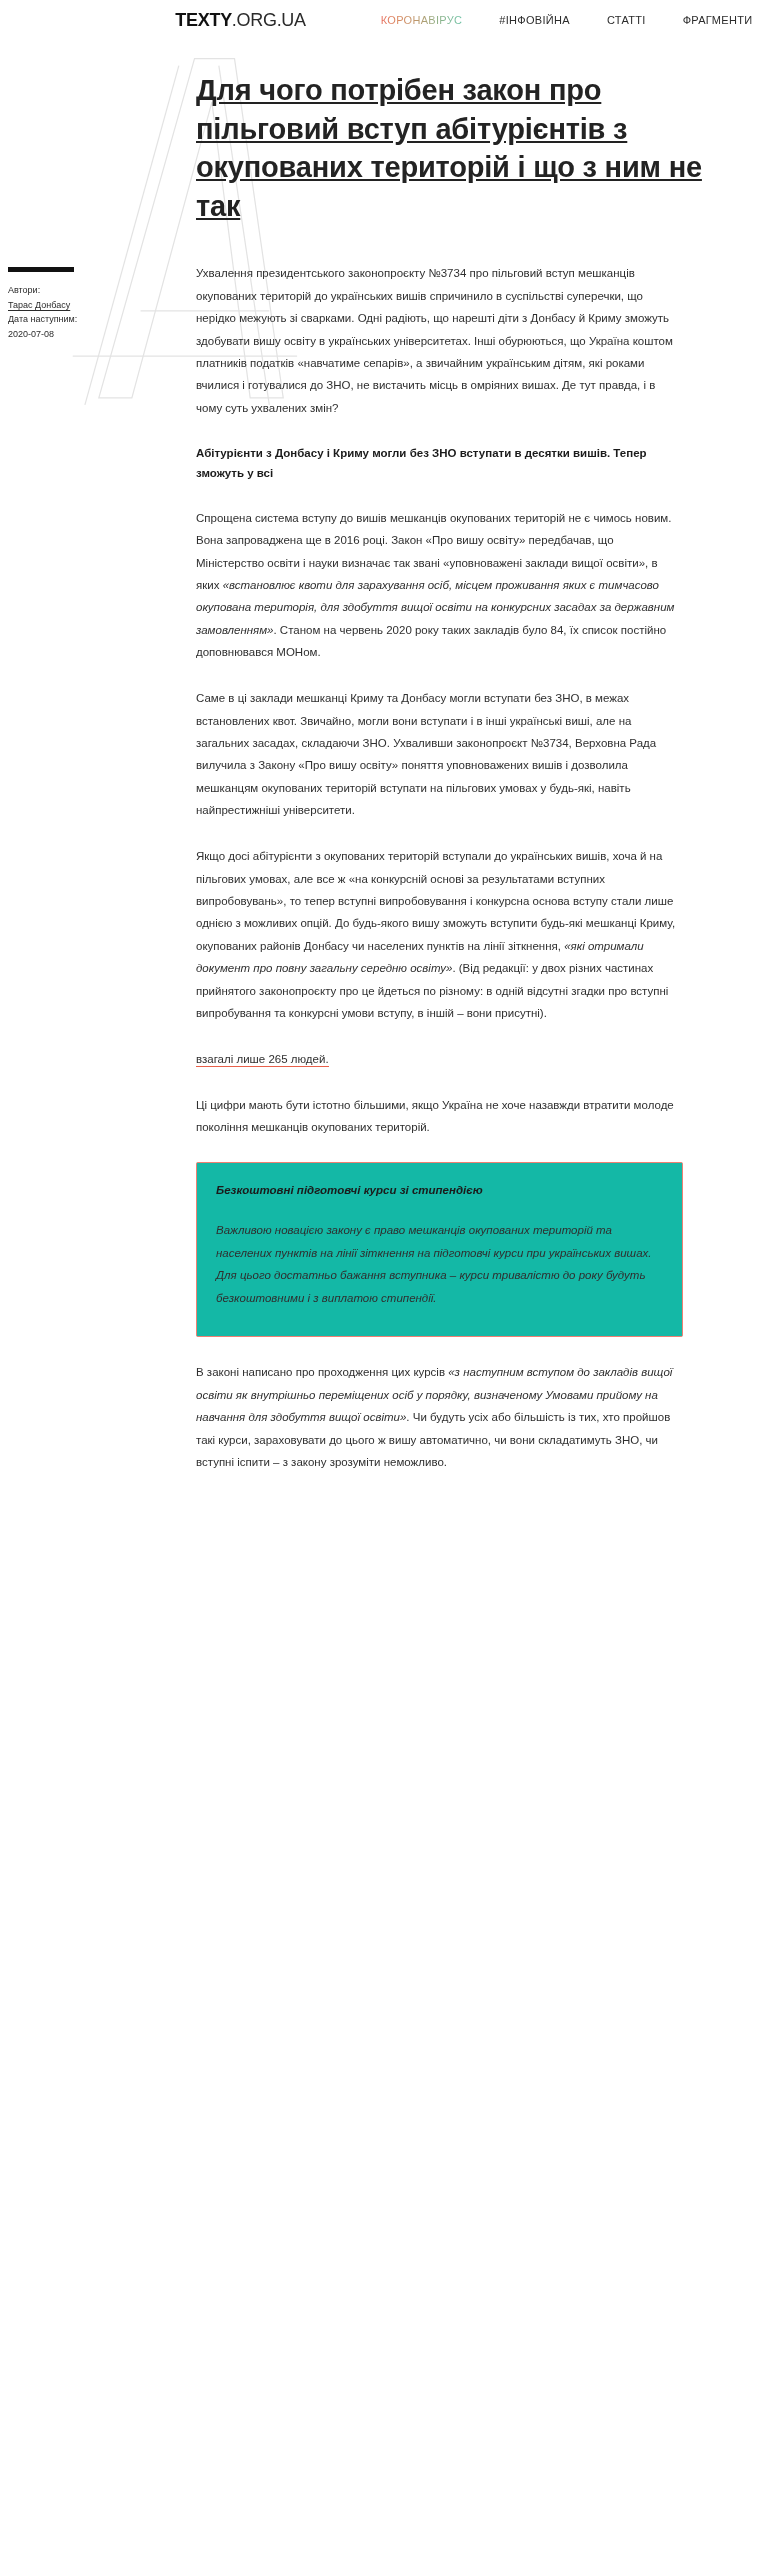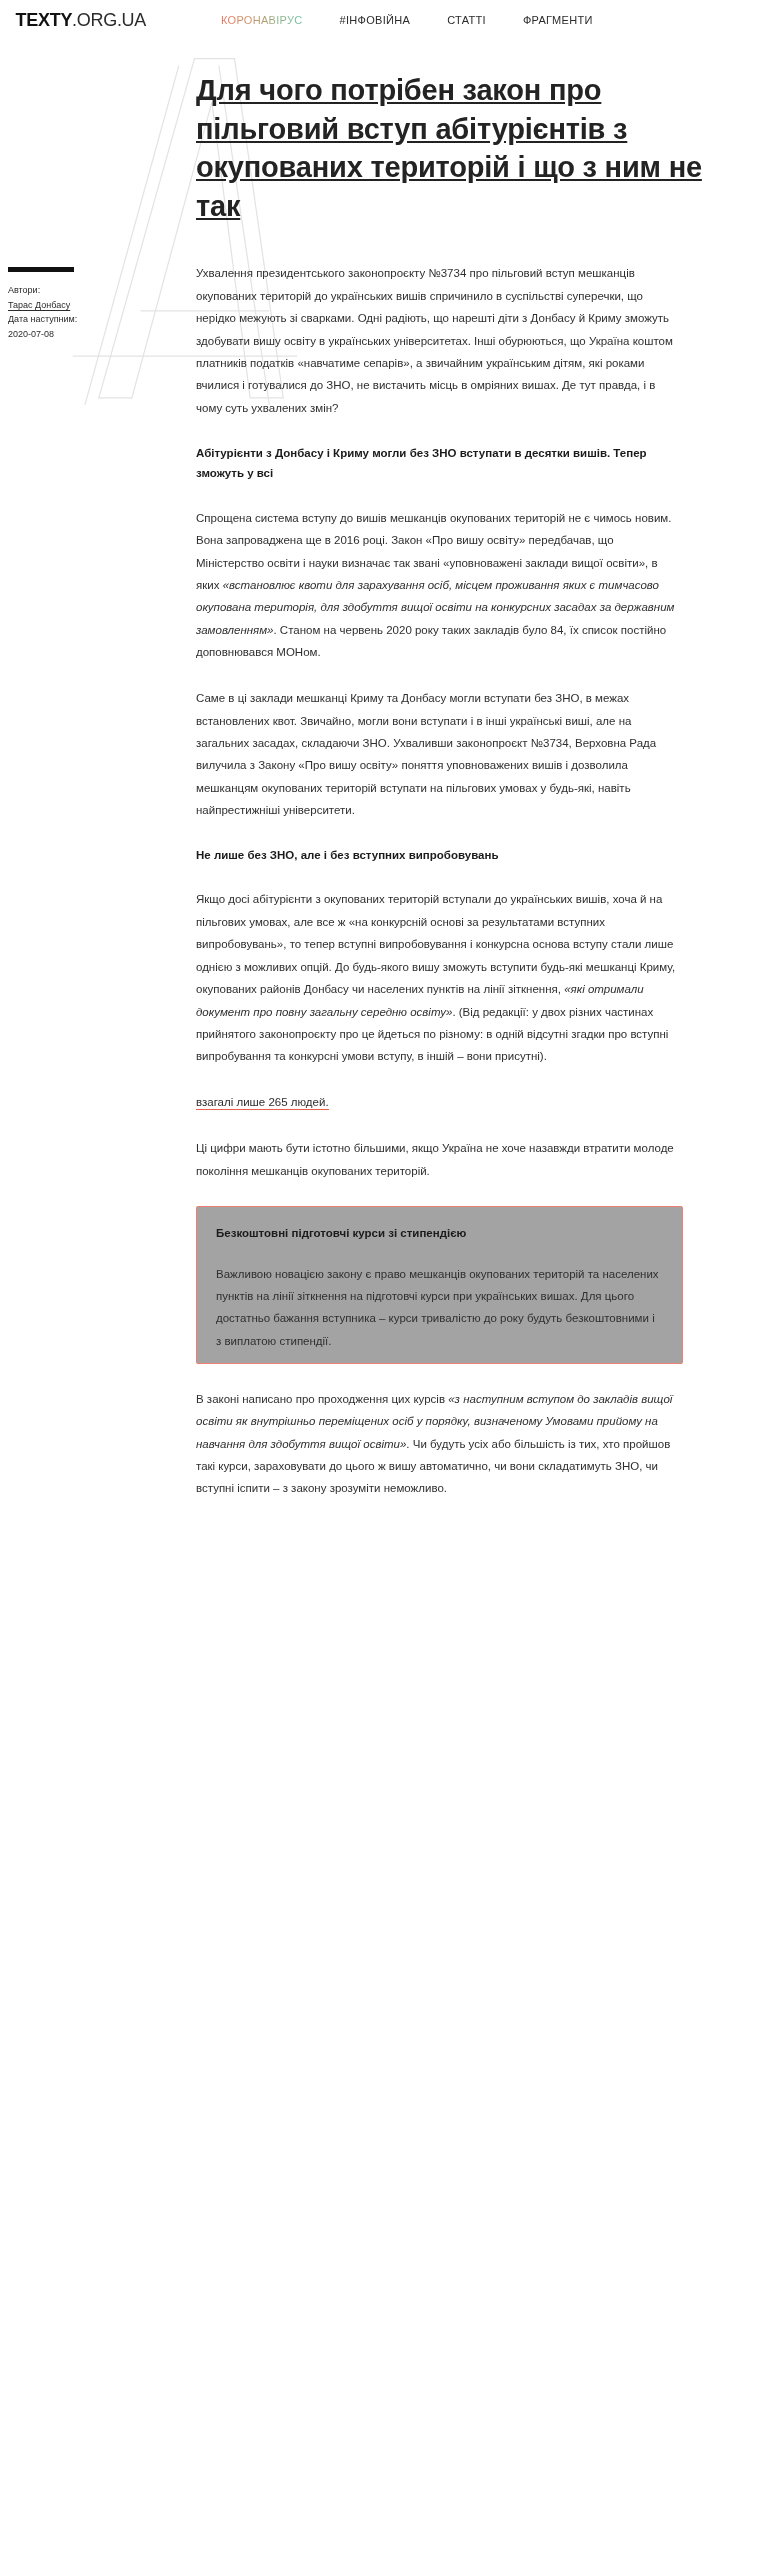--- a/index.html
+++ b/index.html
@@ -16,20 +16,21 @@
   }
 
   
   .site-header {
     position: relative;
     height: 40px;
     padding: 0 15.6px;
     display: flex;
     align-items: center;
     z-index: 5;
+    justify-content: flex-end;
   }
   .brand {
     font-size: 18px;
     letter-spacing: -0.3px;
     white-space: nowrap;
     text-decoration: none;
     color: #111111;
   }
   .brand .b-strong { font-weight: 700; }
   .brand .b-light  { font-weight: 400; color: #2b2b2b; }
@@ -158,23 +159,24 @@
     text-decoration: none;
     border-bottom: 1.7px solid #e8604a;
     padding-bottom: 0.9px;
   }
 
   .boxed {
     border: 0.9px solid #ef7f72;
     border-radius: 1.7px;
     padding: 17.4px 19px 3.5px 19px;
     margin: 1.7px 0 24px 0;
-    background: #a3a3a3;
-  }
-  .boxed p { margin-bottom: 7px; }
+    background: #14b8a6;
+    font-style: italic;
+  }
+  .boxed p { margin-bottom: 24px; }
 </style>
 </head>
 <body>
 
 <div class="page">
 
   <header class="site-header">
     <a class="brand" href="#">
       <span class="b-strong">TEXTY</span><span class="b-light">.ORG.UA</span>
     </a>
@@ -219,21 +221,20 @@
       <p class="para">Ухвалення президентського законопроєкту №3734 про пільговий вступ мешканців окупованих територій до українських вишів спричинило в суспільстві суперечки, що нерідко межують зі сварками. Одні радіють, що нарешті діти з Донбасу й Криму зможуть здобувати вишу освіту в українських університетах. Інші обурюються, що Україна коштом платників податків «навчатиме сепарів», а звичайним українським дітям, які роками вчилися і готувалися до ЗНО, не вистачить місць в омріяних вишах. Де тут правда, і в чому суть ухвалених змін?</p>
 
       <h2 class="subhead">Абітурієнти з Донбасу і Криму могли без ЗНО вступати в десятки вишів. Тепер зможуть у всі</h2>
 
       <p class="para">
         <span>Спрощена система вступу до вишів мешканців окупованих територій не є чимось новим. Вона запроваджена ще в 2016 році. Закон «Про вишу освіту» передбачав, що Міністерство освіти і науки визначає так звані «уповноважені заклади вищої освіти», в яких </span><em>«встановлює квоти для зарахування осіб, місцем проживання яких є тимчасово окупована територія, для здобуття вищої освіти на конкурсних засадах за державним замовленням»</em><span>. Станом на червень 2020 року таких закладів було 84, їх список постійно доповнювався МОНом.</span>
       </p>
 
       <p class="para">Саме в ці заклади мешканці Криму та Донбасу могли вступати без ЗНО, в межах встановлених квот. Звичайно, могли вони вступати і в інші українські виші, але на загальних засадах, складаючи ЗНО. Ухваливши законопроєкт №3734, Верховна Рада вилучила з Закону «Про вишу освіту» поняття уповноважених вишів і дозволила мешканцям окупованих територій вступати на пільгових умовах у будь-які, навіть найпрестижніші університети.</p>
 
-      <h2 class="subhead">Не лише без ЗНО, але і без вступних випробовувань</h2>
 
       <p class="para">
         <span>Якщо досі абітурієнти з окупованих територій вступали до українських вишів, хоча й на пільгових умовах, але все ж «на конкурсній основі за результатами вступних випробовувань», то тепер вступні випробовування і конкурсна основа вступу стали лише однією з можливих опцій. До будь-якого вишу зможуть вступити будь-які мешканці Криму, окупованих районів Донбасу чи населених пунктів на лінії зіткнення, </span><em>«які отримали документ про повну загальну середню освіту»</em><span>. (Від редакції: у двох різних частинах прийнятого законопроєкту про це йдеться по різному: в одній відсутні згадки про вступні випробування та конкурсні умови вступу, в іншій – вони присутні).</span>
       </p>
 
       <p class="para">
         <span></span><a class="inline-link" href="#">взагалі лише 265 людей.</a>
       </p>
 
       <p class="para">Ці цифри мають бути істотно більшими, якщо Україна не хоче назавжди втратити молоде покоління мешканців окупованих територій.</p>

